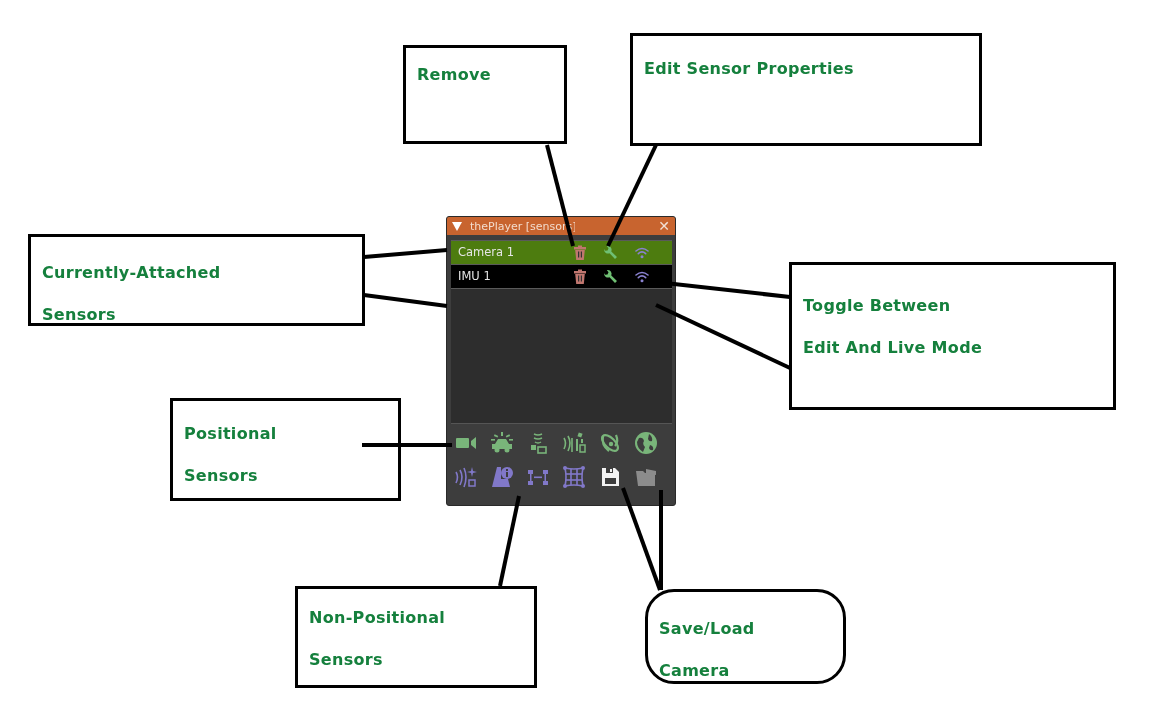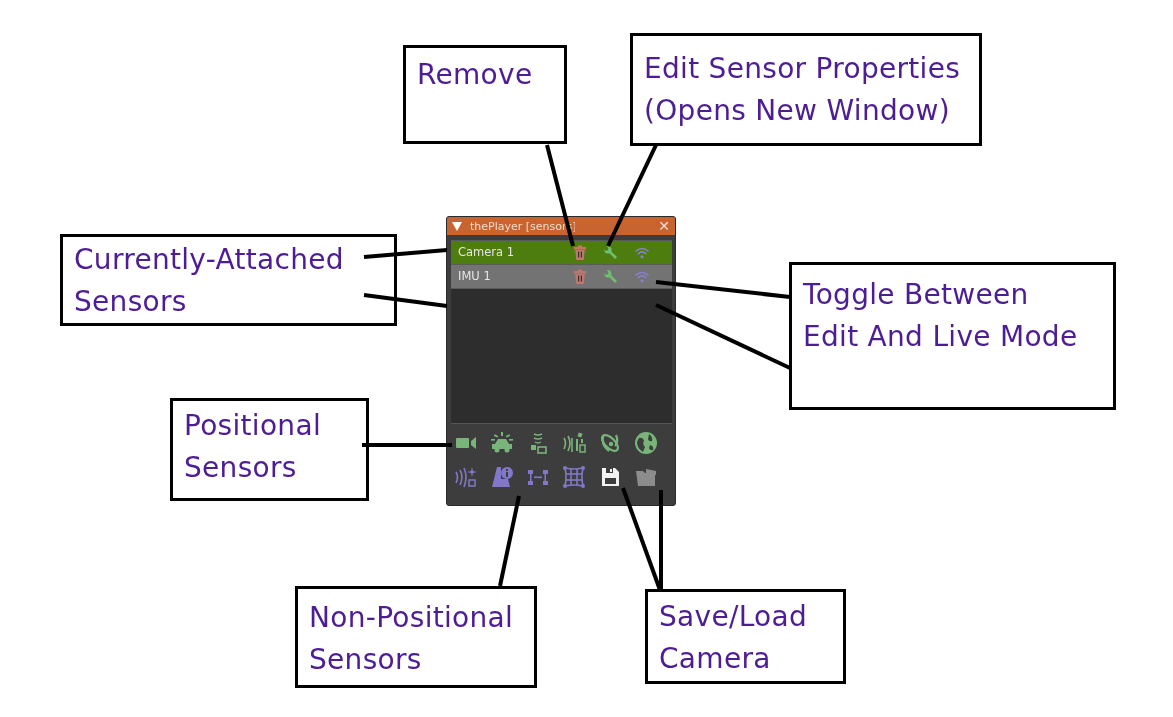--- a/index.html
+++ b/index.html
@@ -1,29 +1,29 @@
 <!DOCTYPE html>
 <html><head>
 <meta charset="utf-8">
 <style>
   html,body{margin:0;padding:0;}
   body{width:1173px;height:717px;background:#ffffff;position:relative;overflow:hidden;font-family:"DejaVu Sans",sans-serif;}
   .callout{position:absolute;border:3px solid #000;background:#fff;box-sizing:border-box;padding:6px 10px 0 11px;
-    font-family:"DejaVu Sans",sans-serif;font-weight:normal;font-size:28px;line-height:42px;color:#4c1d95;letter-spacing:0.3px;}
+    font-family:"DejaVu Sans",sans-serif;font-weight:bold;font-size:16px;line-height:42px;color:#15803d;letter-spacing:0.3px;}
   .callout span{display:block;white-space:nowrap;}
   svg.lines{position:absolute;left:0;top:0;width:1173px;height:717px;pointer-events:none;z-index:5;}
   
   .panel{position:absolute;left:446px;top:216px;width:230px;height:290px;background:#3d3d3d;border-radius:3px;box-sizing:border-box;border:1px solid #2a2a2a;}
   .titlebar{position:absolute;left:0;top:0;right:0;height:18px;background:#c8642f;border-radius:2px 2px 0 0;display:flex;align-items:center;}
   .titlebar .tri{width:0;height:0;border-left:5px solid transparent;border-right:5px solid transparent;border-top:9px solid #fff;margin-left:5px;margin-right:8px;}
   .titlebar .title{color:#f3dccd;font-family:"DejaVu Sans",sans-serif;font-size:11px;white-space:nowrap;overflow:hidden;width:105px;}
   .titlebar .close{position:absolute;right:5px;top:1px;color:#f1e0d5;font-size:14px;line-height:16px;cursor:pointer;}
   .list{position:absolute;left:4px;top:23px;width:221px;height:182px;background:#2d2d2d;border-top:1px solid #5a5a5a;border-bottom:1px solid #555;}
   .row{position:relative;height:24px;border-bottom:1px solid #5a5a5a;background:#4d7c0f;box-sizing:border-box;}
-  .row.sel{background:#737373;}
+  .row.sel{background:#000000;}
   .row .label{position:absolute;left:7px;top:4px;color:#e6e6e6;font-size:11.5px;font-family:"DejaVu Sans",sans-serif;}
   .row .ico{position:absolute;top:4px;width:16px;height:16px;cursor:pointer;}
   .row .trash{left:121px;}
   .row .wrench{left:151px;}
   .row .mode{left:183px;}
   .toolbar{position:absolute;left:4px;top:209px;width:221px;}
   .tb-row{position:absolute;left:0;width:221px;height:30px;}
   .tb-btn{position:absolute;width:26px;height:26px;cursor:pointer;}
   .tb-btn svg{width:26px;height:26px;}
 </style>
@@ -43,39 +43,38 @@
     <line x1="660" y1="590" x2="623" y2="488"></line>
     <line x1="661" y1="590" x2="661" y2="490"></line>
   </g>
 </svg>
 
 <div class="callout" style="left:403px;top:45px;width:164px;height:99px;">
   <span>Remove</span>
 </div>
 <div class="callout" style="left:630px;top:33px;width:352px;height:113px;padding-top:12px;">
   <span>Edit Sensor Properties</span>
-  <span>(Opens New Window)</span>
-</div>
-<div class="callout" style="left:28px;top:234px;width:337px;height:92px;padding-top:2px;margin-left:32px;">
+</div>
+<div class="callout" style="left:28px;top:234px;width:337px;height:92px;padding-top:15px;">
   <span>Currently-Attached</span>
   <span>Sensors</span>
 </div>
-<div class="callout" style="left:789px;top:262px;width:327px;height:148px;padding-top:9px;">
+<div class="callout" style="left:789px;top:262px;width:327px;height:148px;padding-top:20px;">
   <span>Toggle Between</span>
   <span>Edit And Live Mode</span>
 </div>
-<div class="callout" style="left:170px;top:398px;width:199px;height:103px;padding-top:4px;">
+<div class="callout" style="left:170px;top:398px;width:231px;height:103px;padding-top:12px;">
   <span>Positional</span>
   <span>Sensors</span>
 </div>
 <div class="callout" style="left:295px;top:586px;width:242px;height:102px;padding-top:8px;">
   <span>Non-Positional</span>
   <span>Sensors</span>
 </div>
-<div class="callout" style="left:645px;top:589px;width:201px;height:95px;padding-top:4px;">
+<div class="callout" style="left:645px;top:589px;width:201px;height:95px;padding-top:16px;border-radius:29px;">
   <span>Save/Load</span>
   <span>Camera</span>
 </div>
 
 <div class="panel">
   <div class="titlebar">
     <span class="tri"></span>
     <span class="title">thePlayer [sensors]</span>
     <span class="close">✕</span>
   </div>

